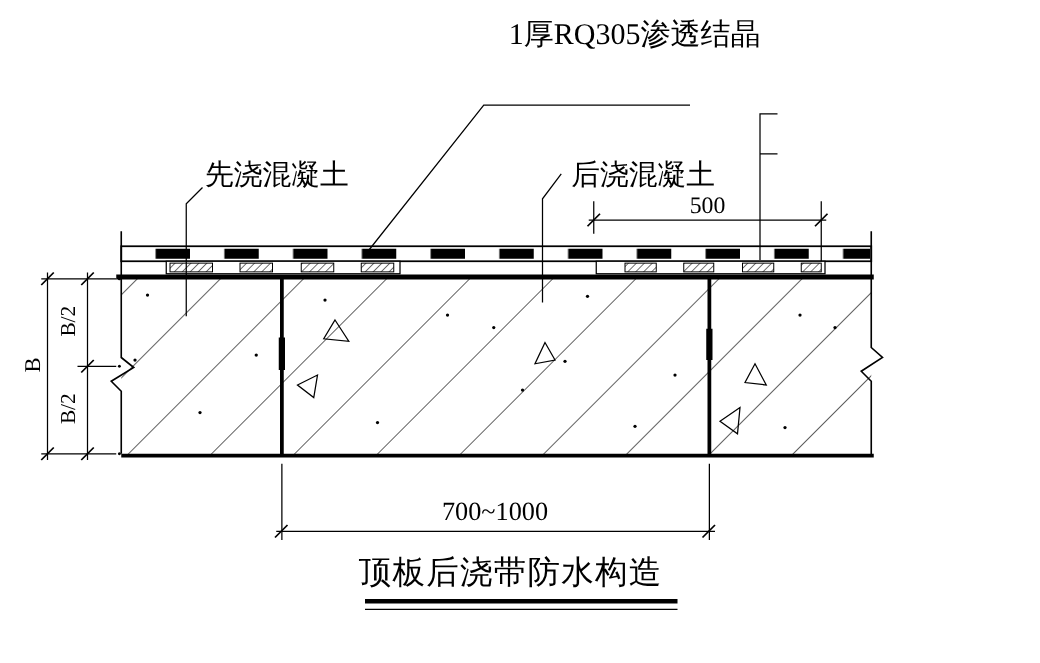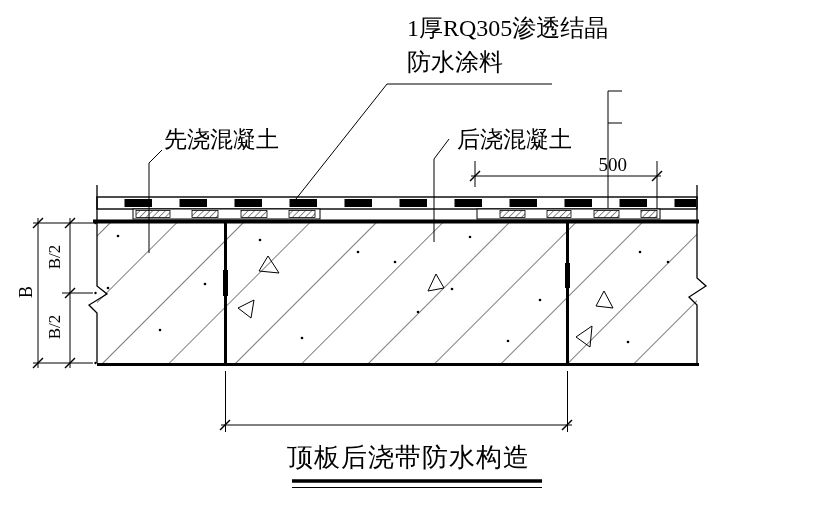--- a/index.html
+++ b/index.html
@@ -9,21 +9,21 @@
   }
   .stage svg{position:absolute;left:0;top:0;}
   .lbl{position:absolute;white-space:nowrap;line-height:1.15;color:#000;}
   .cjk{font-family:"Liberation Serif","DejaVu Serif",serif;}
   #lbl-coating-1{left:407px;top:15px;font-size:24px;}
   #lbl-coating-2{left:407px;top:49px;font-size:24px;}
   #lbl-membrane{left:626px;top:80px;font-size:21px;}
   #lbl-reinforce{left:626px;top:111px;font-size:21px;}
   #lbl-first-pour{left:164px;top:127px;font-size:23px;}
   #lbl-post-pour{left:457px;top:127px;font-size:23px;}
-  #dim-500{left:567px;top:154px;width:60px;text-align:right;font-size:19px;}
+  #dim-500{left:536px;top:154px;width:60px;text-align:center;font-size:19px;}
   #dim-700{left:316px;top:397px;width:160px;text-align:center;font-size:21px;}
   #title{left:287px;top:443px;width:260px;text-align:left;font-size:26px;letter-spacing:1px;}
   .rot{display:flex;align-items:center;justify-content:center;transform:rotate(-90deg);transform-origin:center;}
   #dim-b{left:8px;top:276px;width:36px;height:32px;font-size:18px;}
   #dim-b2-top{left:33px;top:242px;width:44px;height:30px;font-size:17px;}
   #dim-b2-bot{left:33px;top:312px;width:44px;height:30px;font-size:17px;}
 </style>
 </head>
 <body>
 
@@ -147,22 +147,22 @@
       <line x1="65" y1="368" x2="75" y2="358" stroke-width="1.4"></line>
     </g>
 
     <g stroke="#000">
       <line x1="292" y1="481" x2="542" y2="481" stroke-width="3.5"></line>
       <line x1="292" y1="487.5" x2="542" y2="487.5" stroke-width="1.1"></line>
     </g>
   </svg>
 
   <div class="lbl cjk" id="lbl-coating-1">1厚RQ305渗透结晶</div>
-  <div class="lbl cjk" id="lbl-coating-2">防水涂料</div>
   <div class="lbl cjk" id="lbl-post-pour">后浇混凝土</div>
   <div class="lbl cjk" id="lbl-first-pour">先浇混凝土</div>
   <div class="lbl" id="dim-500">500</div>
+  <div class="lbl" id="dim-700">700~1000</div>
   <div class="lbl rot" id="dim-b">B</div>
   <div class="lbl rot" id="dim-b2-top">B/2</div>
   <div class="lbl rot" id="dim-b2-bot">B/2</div>
   <div class="lbl cjk" id="title">顶板后浇带防水构造</div>
 
 </div>
 
 </body></html>

